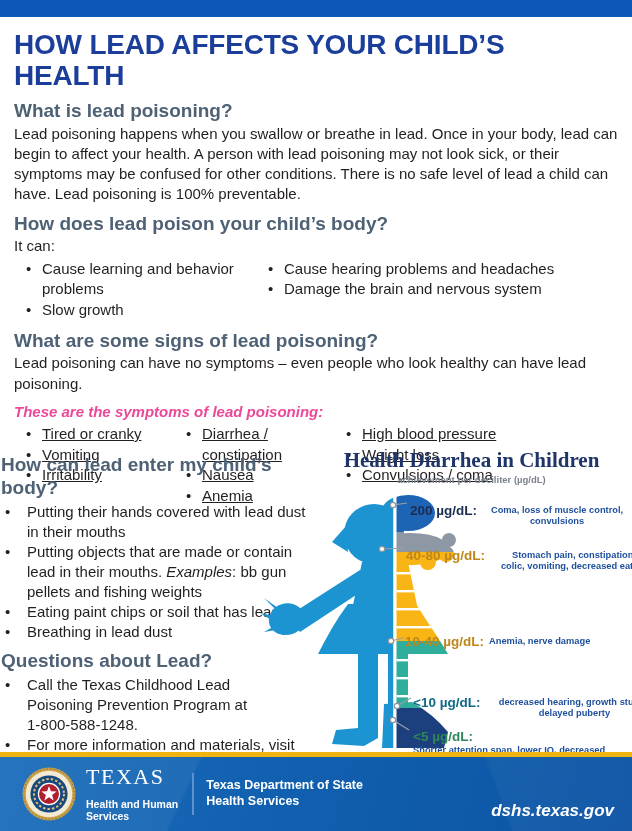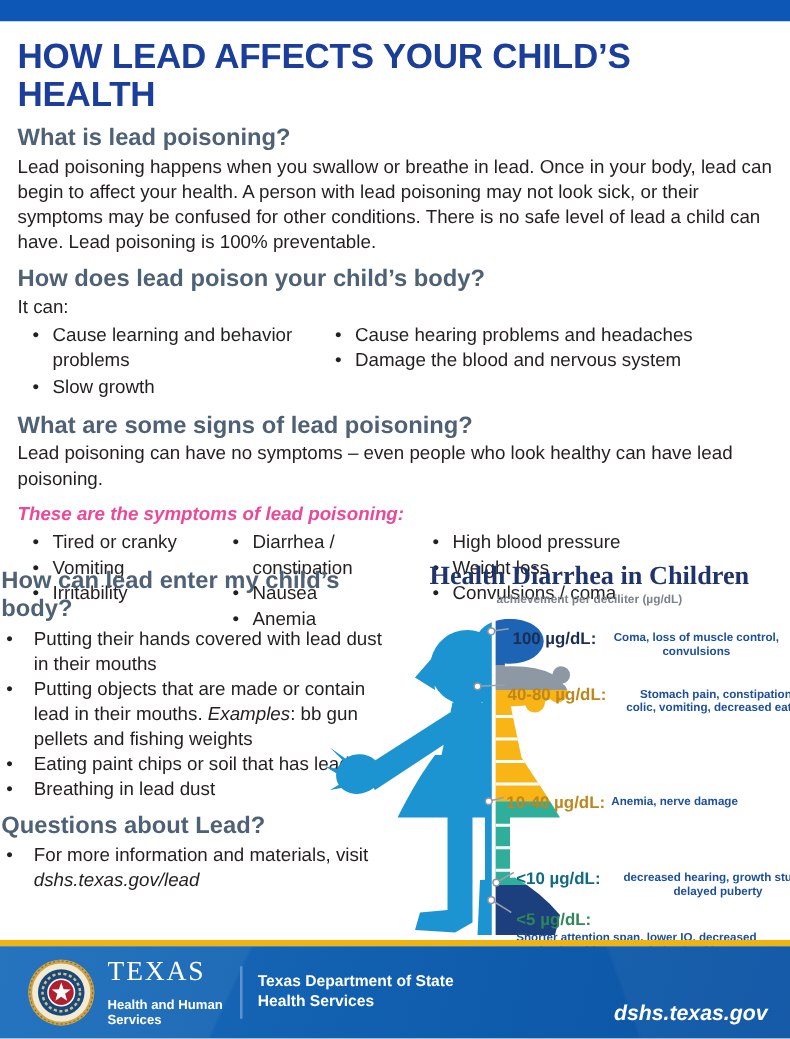--- a/index.html
+++ b/index.html
@@ -10,21 +10,21 @@
   .title{margin:12px 0 4px;font-size:28px;line-height:1.12;font-weight:bold;color:#1b3e9a;letter-spacing:-0.2px;}
   h2.heading{margin:8px 0 1px;font-size:19px;line-height:1.2;font-weight:bold;color:#4e6175;}
   p.body{margin:1px 0;font-size:15px;line-height:1.35;}
   .blist{list-style:none;margin:1px 0;padding:0;}
   .blist li{position:relative;font-size:15px;line-height:1.38;padding-left:28px;padding-right:6px;}
   .blist li::before{content:"•";position:absolute;left:12px;}
   .twocol{display:grid;grid-template-columns:252px 1fr;}
   .twocol .blist.r li{padding-left:18px;}
   .twocol .blist.r li::before{left:2px;}
   .symhead{margin:9px 0 3px;font-size:15px;font-weight:bold;font-style:italic;color:#ec4899;}
-  .threecol{display:grid;grid-template-columns:172px 160px auto;}
+  .threecol{display:grid;grid-template-columns:172px 160px auto;text-decoration:underline;}
   .threecol .blist li{padding-left:16px;}
   .threecol .blist li::before{left:0px;}
   .threecol .blist.c1 li{padding-left:28px;}
   .threecol .blist.c1 li::before{left:12px;}
   
   .bottom{position:absolute;top:434px;left:0;width:632px;display:flex;padding-left:1px;box-sizing:border-box;margin-top:12px;}
   .bottom-left{width:323px;flex:none;}
   .bottom-left .blist{margin:2px 0;}
   .bottom-left .blist li{padding-left:26px;padding-right:12px;line-height:1.34;}
   .bottom-left .blist li::before{left:4px;}
@@ -77,21 +77,21 @@
 
     <h2 class="heading">How does lead poison your child’s body?</h2>
     <p class="body">It can:</p>
     <div class="twocol">
       <ul class="blist">
         <li>Cause learning and behavior problems</li>
         <li>Slow growth</li>
       </ul>
       <ul class="blist r">
         <li>Cause hearing problems and headaches</li>
-        <li>Damage the blood and nervous system</li>
+        <li>Damage the brain and nervous system</li>
       </ul>
     </div>
 
     <h2 class="heading">What are some signs of lead poisoning?</h2>
     <p class="body">Lead poisoning can have no symptoms – even people who look healthy can have lead poisoning.</p>
 
     <div class="symhead">These are the symptoms of lead poisoning:</div>
     <div class="threecol">
       <ul class="blist c1">
         <li>Tired or cranky</li>
@@ -115,20 +115,21 @@
     <div class="bottom-left">
       <h2 class="heading">How can lead enter my child’s body?</h2>
       <ul class="blist">
         <li>Putting their hands covered with lead dust in their mouths</li>
         <li><span>Putting objects that are made or contain lead in their mouths. </span><span class="ital">Examples</span><span>: bb gun pellets and fishing weights</span></li>
         <li>Eating paint chips or soil that has lead</li>
         <li>Breathing in lead dust</li>
       </ul>
       <h2 class="heading">Questions about Lead?</h2>
       <ul class="blist">
+        <li class="narrow">Call the Texas Childhood Lead Poisoning Prevention Program at 1-800-588-1248.</li>
         <li><span>For more information and materials, visit </span><span class="ital">dshs.texas.gov/lead</span></li>
       </ul>
     </div>
 
     <div class="diagram">
       <div class="dg-title">Health Diarrhea in Children</div>
       <div class="dg-sub">achievement per deciliter (µg/dL)</div>
 
       <svg class="fig-svg" viewBox="-48 0 343 272" aria-hidden="true">
         <defs>
@@ -181,21 +182,21 @@
         <g fill="#ffffff" stroke="#8d949c" stroke-width="1.2">
           <circle cx="69" cy="13" r="2.7"></circle>
           <circle cx="58" cy="57" r="2.7"></circle>
           <circle cx="67" cy="149" r="2.7"></circle>
           <circle cx="73" cy="214" r="2.7"></circle>
           <circle cx="69" cy="228" r="2.7"></circle>
         </g>
       </svg>
 
       <div class="lvl lvl1">
-        <span class="num">100 µg/dL:</span>
+        <span class="num">200 µg/dL:</span>
         <span class="desc">
             <span>Coma, loss of muscle control,</span>
             <span>convulsions</span>
           </span>
       </div>
       <div class="lvl lvl2">
         <span class="num">40-80 µg/dL:</span>
         <span class="desc">
             <span>Stomach pain, constipation,</span>
             <span>colic, vomiting, decreased eating</span>

